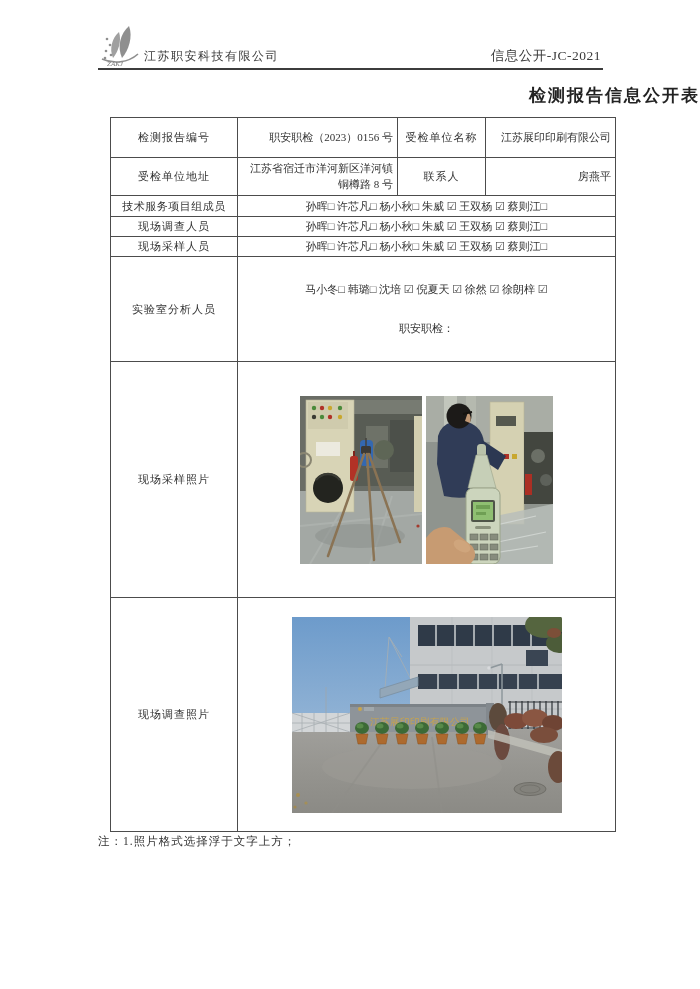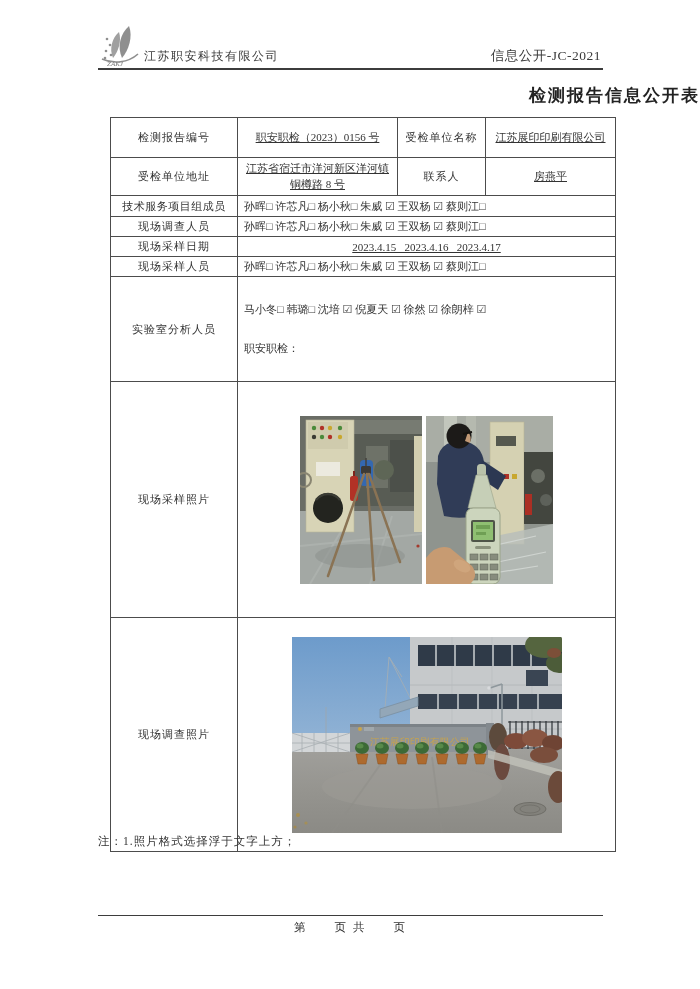--- a/index.html
+++ b/index.html
@@ -31,22 +31,22 @@
     font-size:17px; font-weight:bold; letter-spacing:2px; color:#222;
   }
   
   table.form {
     position:absolute; left:90px; top:117px; width:505px;
     border-collapse:collapse; table-layout:fixed;
     font-size:11px; color:#333;margin-left:20px;
   }
   table.form td { border:1px solid #4c4c4c; vertical-align:middle; }
   td.lbl { text-align:center; letter-spacing:1px; padding:1px 2px; }
-  td.val { text-align:left; padding:1px 6px; white-space:pre-wrap; }
-  td.ctr { text-align:center; padding:1px 4px; white-space:pre-wrap;text-decoration:underline; }
+  td.val { text-align:center; padding:1px 6px; white-space:pre-wrap; }
+  td.ctr { text-align:right; padding:1px 4px; white-space:pre-wrap; }
   td.bold { font-weight:bold; letter-spacing:2px; }
   .twoLine { line-height:1.45; }
   .photo-cell { text-align:center; vertical-align:middle; padding:4px 0; }
   .photo-wrap { display:flex; justify-content:center; align-items:center; gap:4px; }
   
   .note {
     position:absolute; left:98px; top:834px;
     font-size:11.5px; letter-spacing:1px; color:#333;
   }
   .footer {
@@ -105,24 +105,20 @@
       <td class="lbl" style="letter-spacing:0.5px">技术服务项目组成员</td>
       <td class="val" colspan="3">孙晖□ 许芯凡□ 杨小秋□ 朱威 ☑ 王双杨 ☑ 蔡则江□</td>
     </tr>
 
 
     <tr style="height:20px">
       <td class="lbl">现场调查人员</td>
       <td class="val" colspan="3">孙晖□ 许芯凡□ 杨小秋□ 朱威 ☑ 王双杨 ☑ 蔡则江□</td>
     </tr>
 
-    <tr style="height:20px">
-      <td class="lbl">现场采样日期</td>
-      <td class="ctr" colspan="3">2023.4.15   2023.4.16   2023.4.17</td>
-    </tr>
 
     <tr style="height:20px">
       <td class="lbl">现场采样人员</td>
       <td class="val" colspan="3">孙晖□ 许芯凡□ 杨小秋□ 朱威 ☑ 王双杨 ☑ 蔡则江□</td>
     </tr>
 
     <tr style="height:33px">
       <td class="lbl">实验室分析人员</td>
       <td class="val" colspan="3">
         <div>马小冬□ 韩璐□ 沈培 ☑ 倪夏天 ☑ 徐然 ☑ 徐朗梓 ☑</div>
@@ -383,15 +379,14 @@
           <circle cx="3" cy="190" r="1.6" fill="#a8893f" opacity="0.7"></circle>
         </svg>
         </div>
       </td>
     </tr>
   </tbody>
     </table>
 
   <div class="note">注：1.照片格式选择浮于文字上方；</div>
 
-  <div class="footer">第　　页 共　　页</div>
 
 </div>
 
 </body></html>

